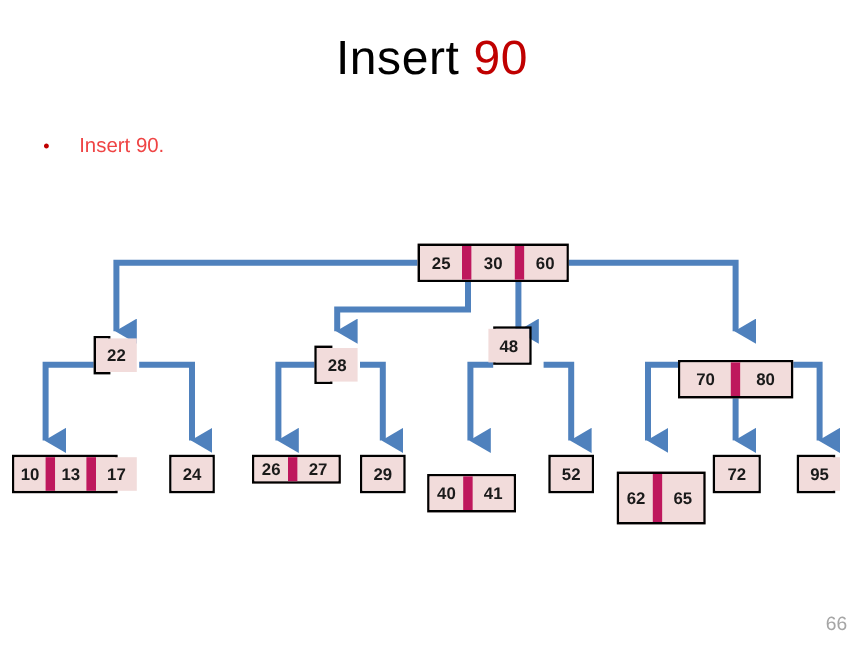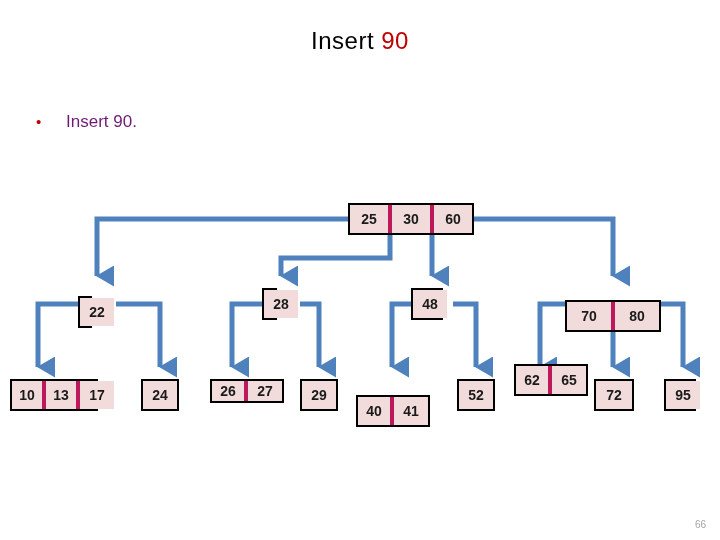--- a/index.html
+++ b/index.html
@@ -21,21 +21,21 @@
     height: 540px;
   }
 
   
   #title {
     position: absolute;
     left: 0;
     top: 27px;
     width: 720px;
     text-align: center;
-    font-size: 24px;
+    font-size: 40px;
     font-weight: 400;
     letter-spacing: 0.5px;
     color: #000000;
     white-space: nowrap;
   }
   #title .accent { color: #c00000; }
 
   
   #bullet-row {
     position: absolute;
@@ -48,21 +48,21 @@
   }
   #bullet-row .dot {
     width: 16px;
     display: inline-block;
     font-size: 15px;
     line-height: 1;
     color: #c00000;
   }
   #bullet-row .btext {
     padding-left: 14px;
-    color: #701a75;
+    color: #ef4444;
   }
 
   
   #connectors {
     position: absolute;
     left: 0; top: 0;
     width: 720px;
     height: 540px;
     pointer-events: none;
   }
@@ -77,33 +77,33 @@
     height: 30px;
   }
   .cell {
     flex: 1 1 auto;
     display: flex;
     align-items: center;
     justify-content: center;
     font-size: 14px;
     font-weight: bold;
     color: #1a1a1a;
-    border-right: 4px solid #be185d;
+    border-right: 8px solid #be185d;
     min-width: 34px;
     box-sizing: border-box;
     background: #f2dcdb;
   }
   .cell:last-child { border-right: none; }
 
   
   #page-number {
     position: absolute;
     right: 14px;
     bottom: 10px;
-    font-size: 10px;
+    font-size: 16px;
     color: #a6a6a6;
     margin-top: 20px;
   }
 </style>
 </head>
 <body>
 
 <div id="slide">
 
   <div id="title">
@@ -137,27 +137,27 @@
         <path d="M 661,304 L 683,304 L 683,367" fill="none" stroke="#4f81bd" stroke-width="5" stroke-linecap="butt" stroke-linejoin="miter" marker-end="url(#arrowhead)"></path>
       </g>
   </svg>
 
   <div id="node-layer">
       <div class="node" style="left: 348px; top: 203px; width: 126px; height: 32px;">
         <div class="cell">25</div>
         <div class="cell">30</div>
         <div class="cell">60</div>
       </div>
-      <div class="node" style="left: 78px; top: 296px; width: 14px; height: 32px;">
+      <div class="node" style="left: 78px; top: 280px; width: 14px; height: 32px;">
         <div class="cell">22</div>
       </div>
       <div class="node" style="left: 262px; top: 288px; width: 15px; height: 32px;">
         <div class="cell">28</div>
       </div>
-      <div class="node" style="left: 411px; top: 288px; width: 32px; height: 32px;">
+      <div class="node" style="left: 411px; top: 272px; width: 32px; height: 32px; justify-content: flex-end;">
         <div class="cell">48</div>
       </div>
       <div class="node" style="left: 565px; top: 300px; width: 96px; height: 32px;">
         <div class="cell">70</div>
         <div class="cell">80</div>
       </div>
       <div class="node" style="left: 10px; top: 379px; width: 88px; height: 32px;">
         <div class="cell">10</div>
         <div class="cell">13</div>
         <div class="cell">17</div>
@@ -172,21 +172,21 @@
       <div class="node" style="left: 300px; top: 379px; width: 38px; height: 32px;">
         <div class="cell">29</div>
       </div>
       <div class="node" style="left: 356px; top: 395px; width: 74px; height: 32px;">
         <div class="cell">40</div>
         <div class="cell">41</div>
       </div>
       <div class="node" style="left: 457px; top: 379px; width: 38px; height: 32px;">
         <div class="cell">52</div>
       </div>
-      <div class="node" style="left: 514px; top: 364px; width: 74px; height: 32px;">
+      <div class="node" style="left: 514px; top: 393px; width: 74px; height: 44px;">
         <div class="cell">62</div>
         <div class="cell">65</div>
       </div>
       <div class="node" style="left: 594px; top: 379px; width: 40px; height: 32px;">
         <div class="cell">72</div>
       </div>
       <div class="node" style="left: 664px; top: 379px; width: 32px; height: 32px;">
         <div class="cell">95</div>
       </div>
     </div>

